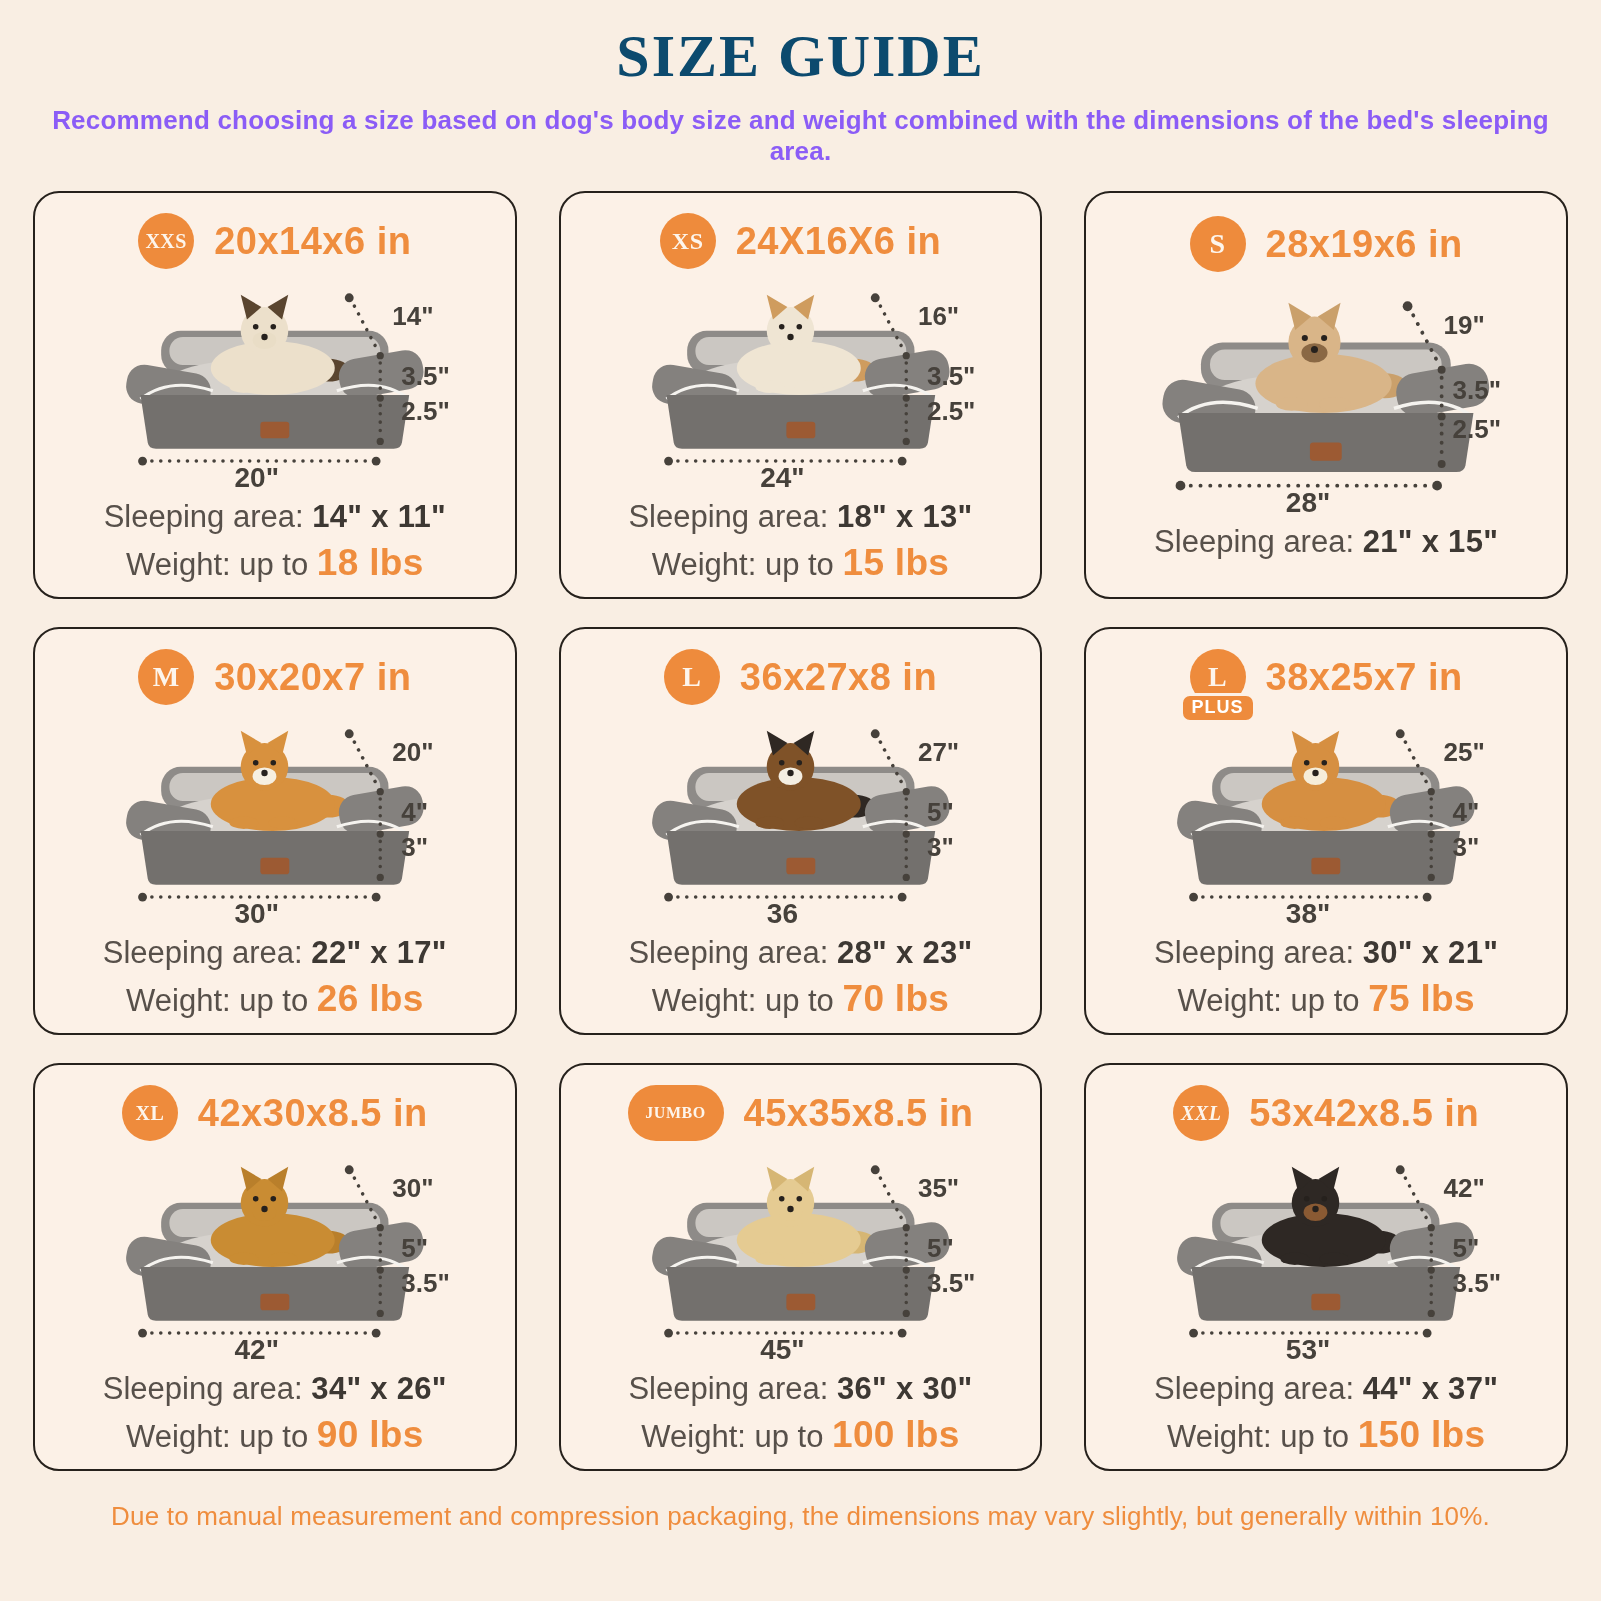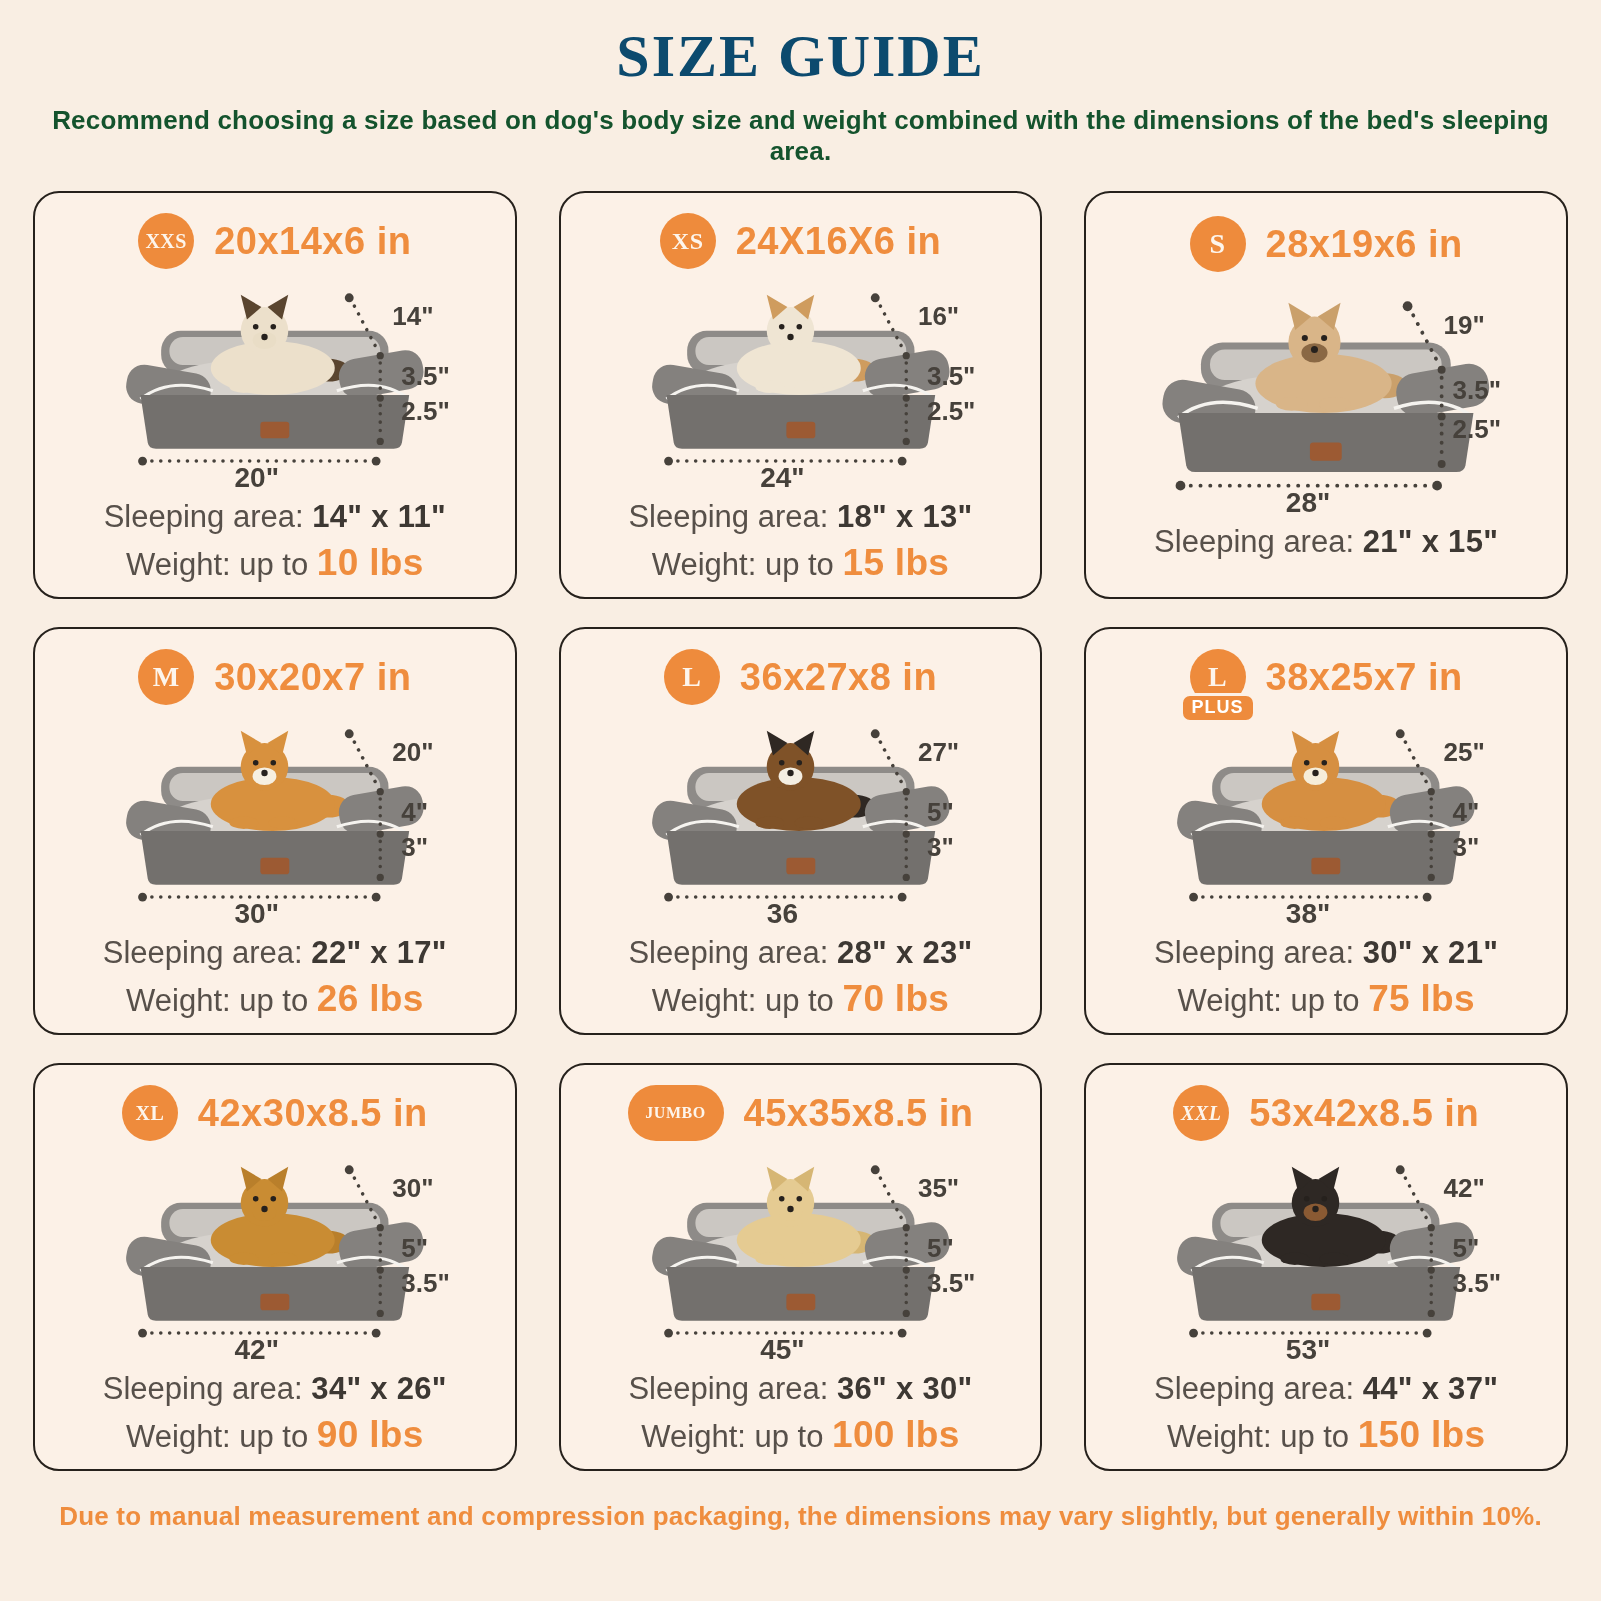--- a/index.html
+++ b/index.html
@@ -10,21 +10,21 @@
     -webkit-font-smoothing:antialiased;
   }
   .page{width:100%;height:100%;box-sizing:border-box;padding:16px 33px 0;}
   h1.title{
     margin:6px 0 14px;text-align:center;
     font-family:"Liberation Serif",serif;font-weight:700;
     font-size:60px;letter-spacing:2px;color:#0c4a6e;
   }
   p.subtitle{
     margin:0 0 24px;text-align:center;
-    font-size:26px;font-weight:700;color:#14532d;letter-spacing:.2px;
+    font-size:26px;font-weight:700;color:#8b5cf6;letter-spacing:.2px;
   }
   .grid{
     display:grid;grid-template-columns:repeat(3,1fr);
     gap:28px 42px;
   }
   .card{
     position:relative;box-sizing:border-box;height:408px;
     background:#fcf1e7;border:2px solid #26211c;border-radius:26px;
     padding:20px 14px 12px;display:flex;flex-direction:column;align-items:center;
   }
@@ -57,21 +57,21 @@
   .lbl.depth{left:76%;top:15%;}
   .lbl.h1{left:78%;top:45%;}
   .lbl.h2{left:78%;top:63%;}
   .lbl.wid{left:46%;bottom:-20px;transform:translateX(-50%);font-size:28px;}
   .area-line{margin:6px 0 0;font-size:31px;color:#57504a;line-height:1.25;}
   .area-line b{color:#3d3833;font-weight:700;letter-spacing:.3px;}
   .weight-line{margin:4px 0 0;font-size:31px;color:#57504a;line-height:1.2;}
   .weight-line b.weight-value{color:#ef8d3e;font-size:37px;font-weight:700;letter-spacing:.3px;}
   p.footer{
     margin:30px 0 16px;text-align:center;
-    font-size:26px;font-weight:700;color:#ef8d3e;letter-spacing:.2px;
+    font-size:26px;font-weight:400;color:#ef8d3e;letter-spacing:.2px;
   }
 </style>
 </head>
 <body>
 
 <div class="page">
   <h1 class="title">SIZE GUIDE</h1>
   <p class="subtitle">Recommend choosing a size based on dog's body size and weight combined with the dimensions of the bed's sleeping area.</p>
   <div class="grid" id="grid">
       <section class="card" style="--pet-body: #ece0cb; --pet-ear: #5a452f; --pet-muzzle: #e9ddc6;">
@@ -126,21 +126,21 @@
           <line x1="41" y1="182" x2="252" y2="182" stroke-dasharray="0.1 8.5" stroke-linecap="round" stroke-width="3.4"></line>
           <circle cx="258" cy="182" r="4.3" stroke="none"></circle>
         </g>
       </svg>
       <span class="lbl depth">14"</span>
       <span class="lbl h1">3.5"</span>
       <span class="lbl h2">2.5"</span>
       <span class="lbl wid">20"</span>
     </div>
     <p class="area-line"><span>Sleeping area:</span> <b>14" x 11"</b></p>
-    <p class="weight-line"><span>Weight: up to</span> <b class="weight-value">10 lbs</b></p>
+    <p class="weight-line"><span>Weight: up to</span> <b class="weight-value">18 lbs</b></p>
   </section>
       <section class="card" style="--pet-body: #efe5d3; --pet-ear: #cf9c5e; --pet-muzzle: #efe5d3;">
     <div class="card-head">
       <div class="badge circle">
         <span class="badge-label" style="font-size: 24px;">XS</span>
 
       </div>
       <div class="dims">24X16X6 in</div>
     </div>
     <div class="scene">

